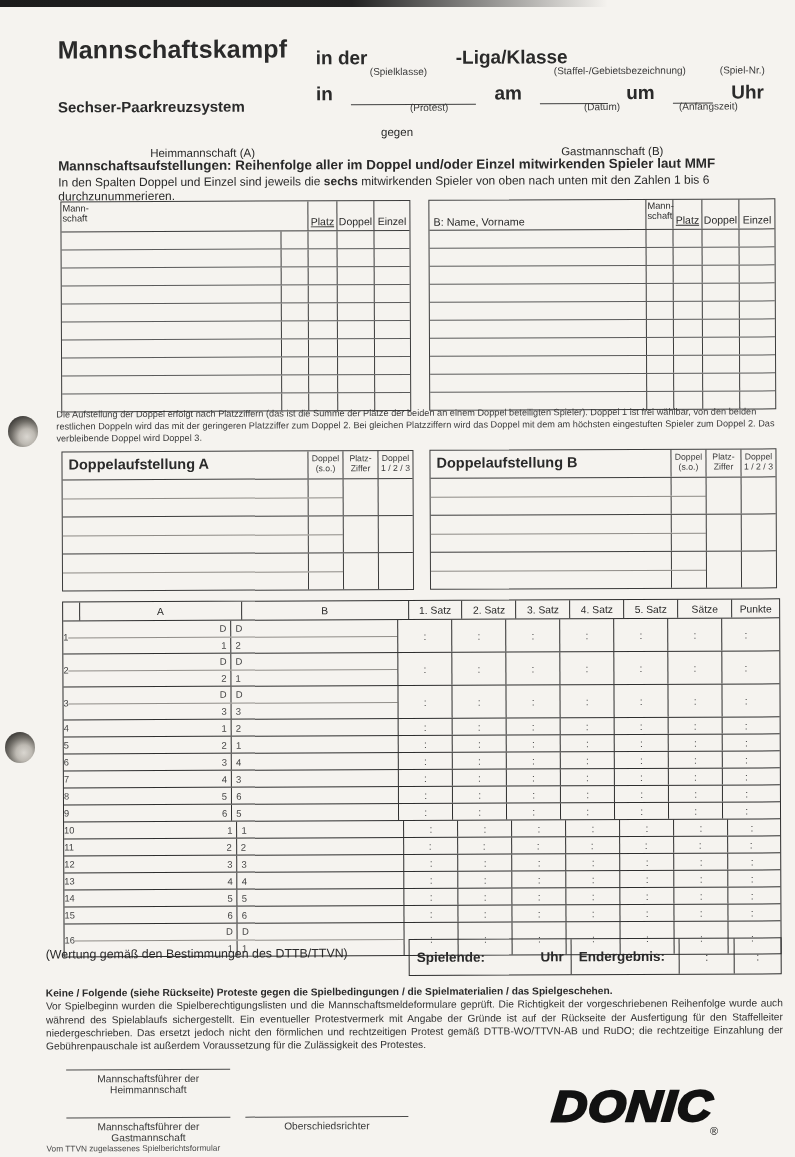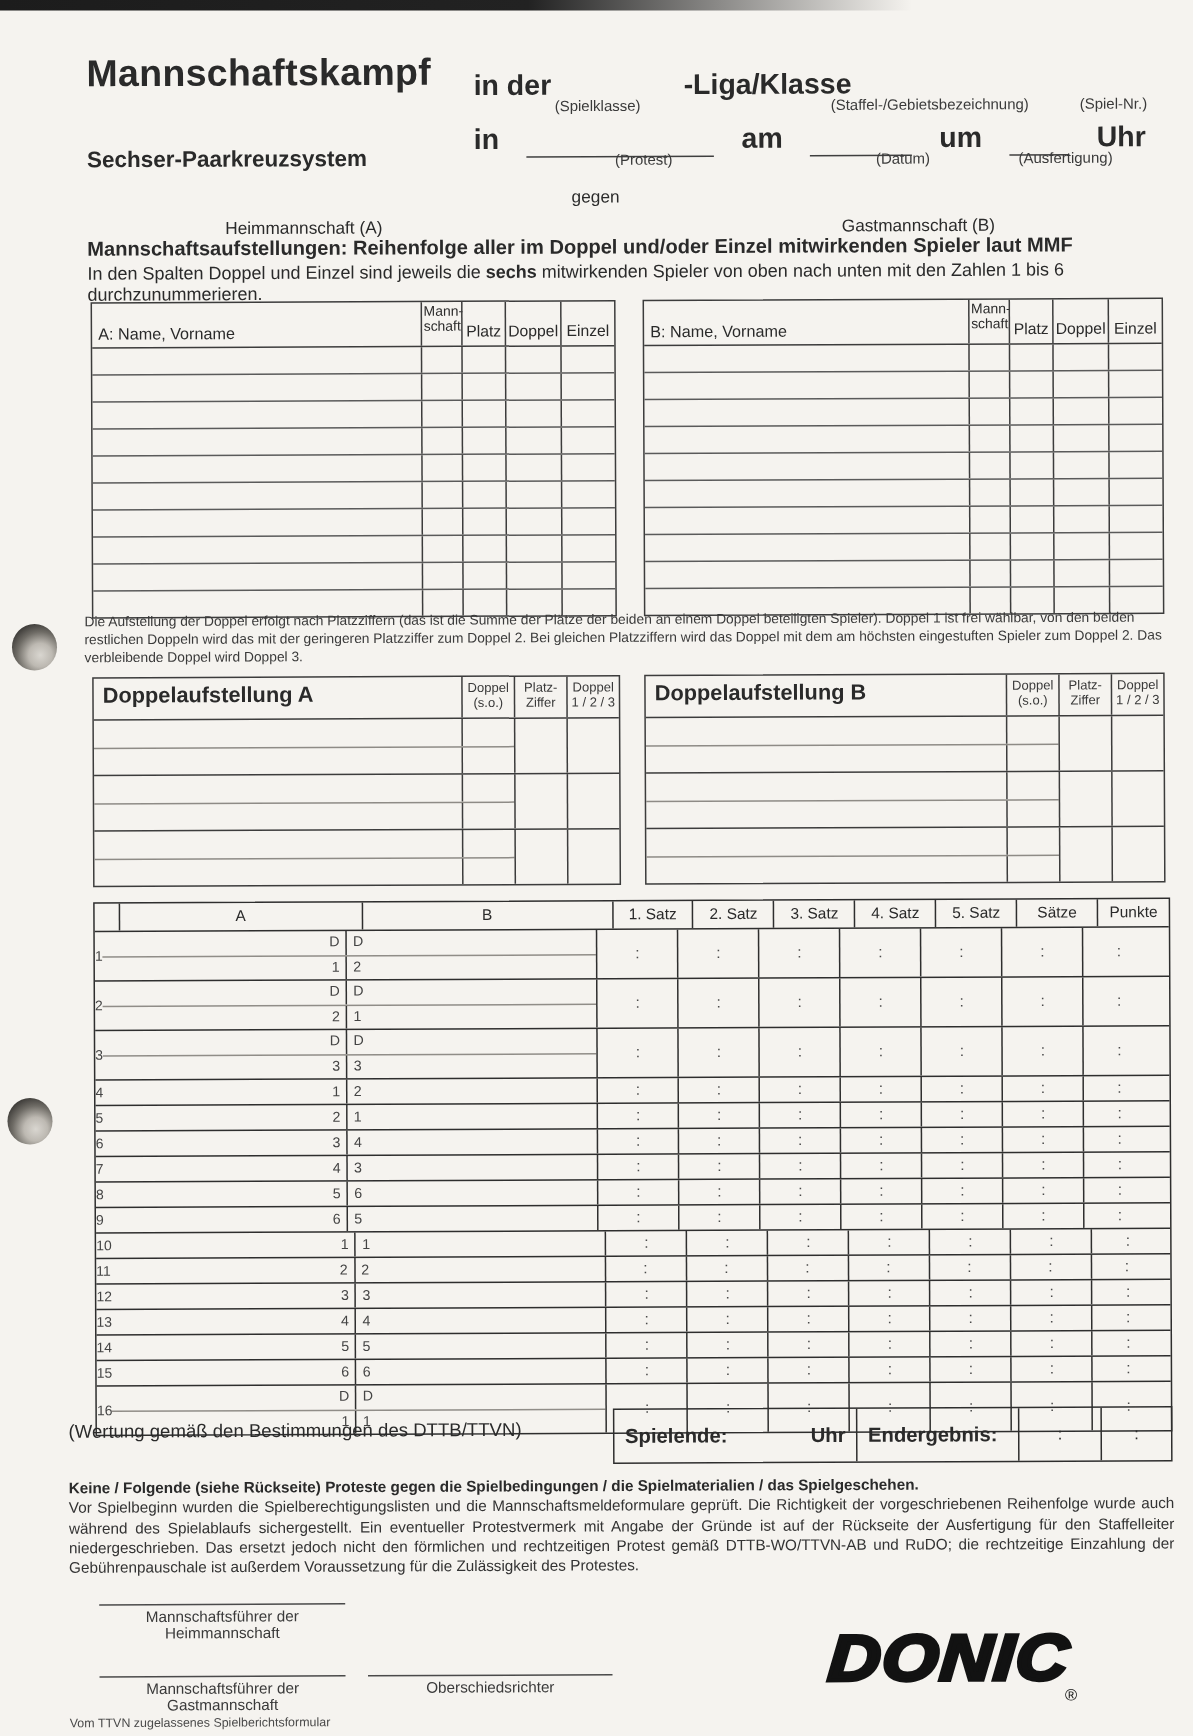--- a/index.html
+++ b/index.html
@@ -41,21 +41,21 @@
   
   #lineup-heading{left:60px;top:157px;font-size:13.4px;font-weight:bold;}
   #lineup-subtitle{left:60px;top:174px;font-size:12px;}
 
   .ptable{position:absolute;top:200px;border:1.6px solid #3c3c3c;background:rgba(255,255,255,0.0);}
   #ptable-a{left:62px;width:348px;}
   #ptable-b{left:430px;width:345px;}
   .phead{display:flex;height:29px;border-bottom:1.3px solid #3c3c3c;}
   .pcell{box-sizing:border-box;border-left:1.2px solid #3c3c3c;}
   .pcell:first-child{border-left:none;flex:1;}
-  .w-mann{width:27px;}.w-platz{width:29px;}.w-doppel{width:37px;}.w-einzel{width:36px;}
+  .w-mann{width:27px;}.w-platz{width:29px;text-decoration:underline;}.w-doppel{width:37px;}.w-einzel{width:36px;}
   .phead .pname-h{display:flex;align-items:flex-end;padding:0 0 2px 4px;font-size:10.8px;}
   .phead .small2{font-size:9.3px;line-height:1.12;padding-top:1px;text-align:left;padding-left:1px;}
   .phead .cmid{display:flex;align-items:flex-end;justify-content:center;font-size:10.5px;padding-bottom:3px;}
   .prow{display:flex;height:17px;border-top:1px solid #5a5a5a;}
   .pbody .prow:first-child{border-top:none;}
 
   #doppel-note{left:57px;top:408px;width:723px;font-size:9.2px;line-height:1.3;color:#3a3a3a;}
 
   
   .dtable{position:absolute;top:450px;border:1.6px solid #3c3c3c;}
@@ -144,32 +144,31 @@
     <span class="hb">in</span>
     <span class="blankline" style="width:180px;"></span>
     <span class="hb">am</span>
     <span class="blankline" style="width:98px;"></span>
     <span class="hb">um</span>
     <span class="blankline" style="width:58px;"></span>
     <span class="hb">Uhr</span>
   </div>
   <div class="abs hsmall" id="lbl-spielort">(Protest)</div>
   <div class="abs hsmall" id="lbl-datum">(Datum)</div>
-  <div class="abs hsmall" id="lbl-anfangszeit">(Ausfertigung)</div>
+  <div class="abs hsmall" id="lbl-anfangszeit">(Anfangszeit)</div>
 
   <div class="abs" id="gegen-label">gegen</div>
   <div class="abs" id="heim-label">Heimmannschaft (A)</div>
   <div class="abs" id="gast-label">Gastmannschaft (B)</div>
 
   <div class="abs" id="lineup-heading">Mannschaftsaufstellungen: Reihenfolge aller im Doppel und/oder Einzel mitwirkenden Spieler laut MMF</div>
   <div class="abs" id="lineup-subtitle"><span>In den Spalten Doppel und Einzel sind jeweils die </span><b>sechs</b><span> mitwirkenden Spieler von oben nach unten mit den Zahlen 1 bis 6 durchzunummerieren.</span></div>
 
   <div class="ptable" id="ptable-a">
     <div class="phead">
-      <div class="pcell pname-h">A: Name, Vorname</div>
       <div class="pcell w-mann small2"><span>Mann-</span><br><span>schaft</span></div>
       <div class="pcell w-platz cmid">Platz</div>
       <div class="pcell w-doppel cmid">Doppel</div>
       <div class="pcell w-einzel cmid">Einzel</div>
     </div>
     <div class="pbody">
         <div class="prow">
           <div class="pcell"></div>
           <div class="pcell w-mann"></div>
           <div class="pcell w-platz"></div>

